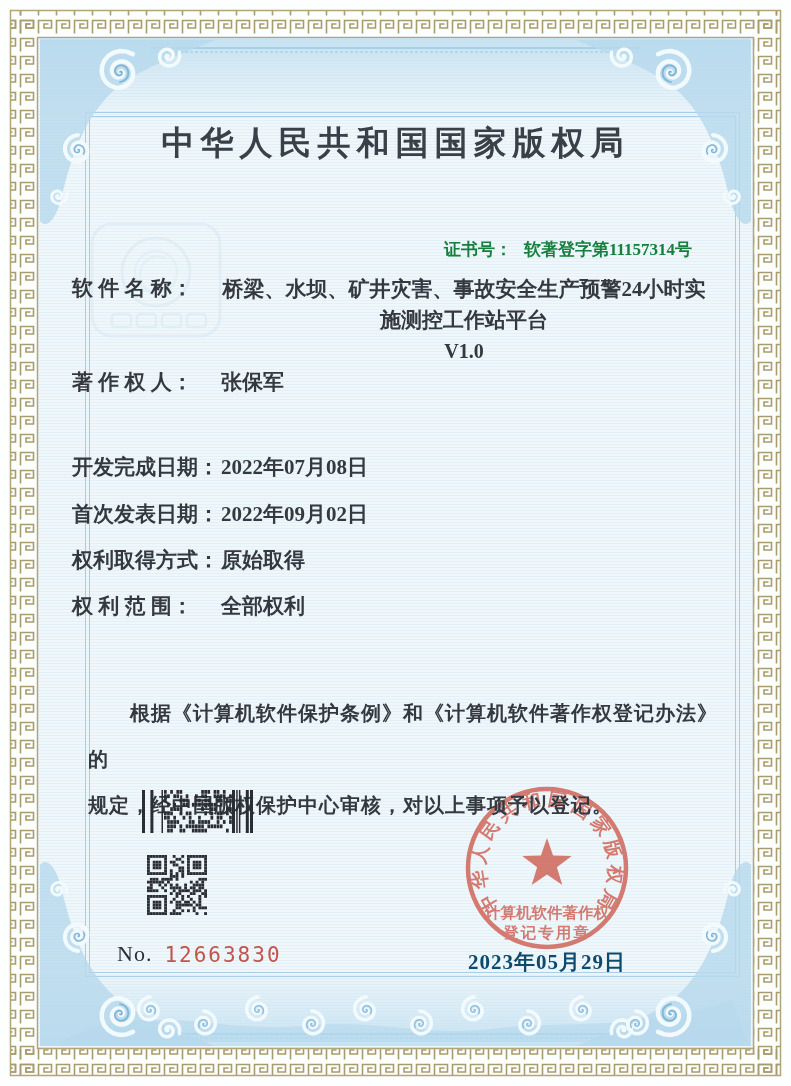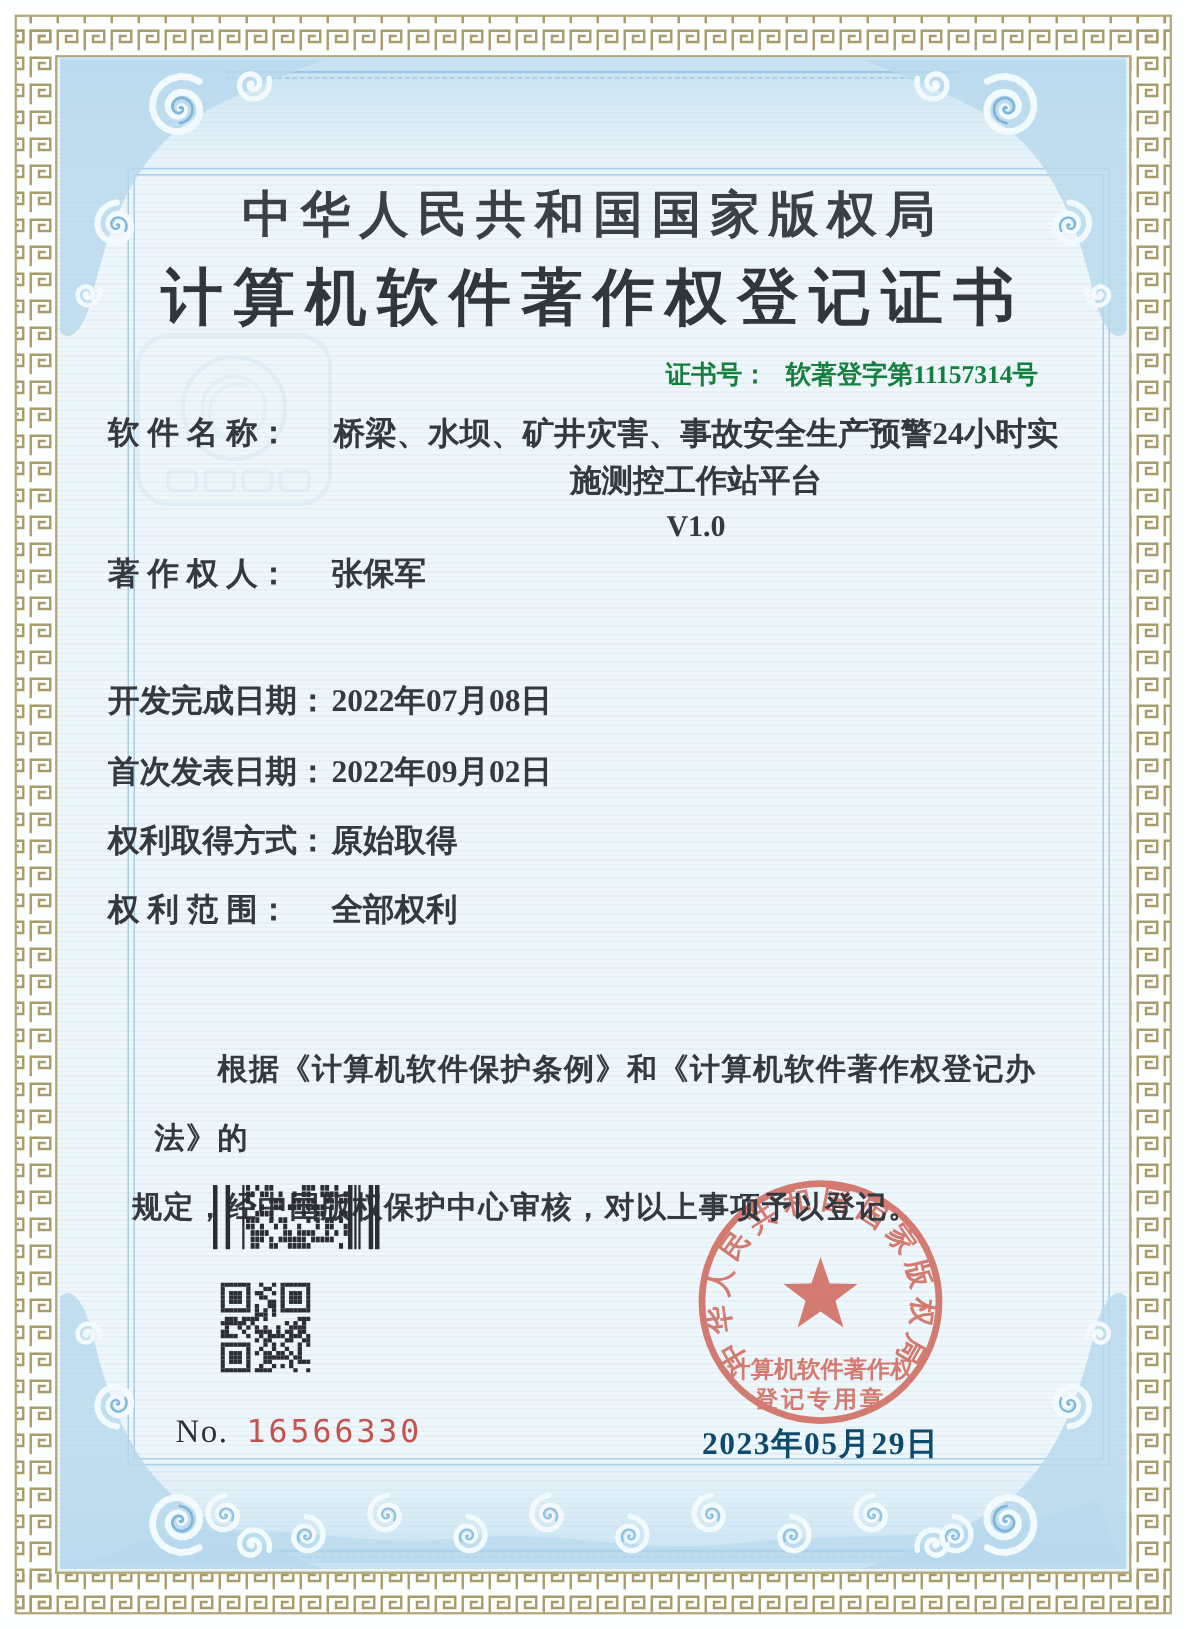--- a/index.html
+++ b/index.html
@@ -15,25 +15,25 @@
               font-size:41px;font-weight:bold;letter-spacing:7px;color:#30363c;}
   .cert-no{position:absolute;top:238px;right:99px;font-size:17px;font-weight:bold;color:#15803d;}
   .cert-no .lbl{margin-right:12px;}
   .row{position:absolute;left:72px;font-size:21px;font-weight:bold;color:#343940;white-space:nowrap;text-align:center;}
   .row .val{position:absolute;left:149px;top:0;white-space:nowrap;}
   .row .val-block{position:absolute;left:142px;top:0;width:500px;white-space:normal;}
   .val-block .ln{line-height:31px;}
   .val-block .ln.latin{font-size:20px;}
   .statement{position:absolute;left:88px;top:690px;width:634px;font-size:20px;
              font-weight:bold;color:#343940;letter-spacing:1px;}
-  .statement .s1{text-indent:42px;line-height:46px;margin-left:15px;}
+  .statement .s1{text-indent:42px;line-height:46px;}
   .statement .s2{line-height:46px;}
   .barcode{position:absolute;left:142px;top:790px;width:113px;height:43px;}
   .qrcode{position:absolute;left:147px;top:855px;width:60px;height:60px;}
-  .serial{position:absolute;left:117px;top:941px;display:flex;align-items:center;}
+  .serial{position:absolute;left:117px;top:941px;display:flex;align-items:flex-end;}
   .serial .no{font-size:22px;color:#2c3136;letter-spacing:1px;}
   .serial .digits{margin-left:12px;font-family:"DejaVu Sans Mono",monospace;font-size:21px;
                   color:#c2544c;letter-spacing:2px;}
   .issue-date{position:absolute;left:468px;top:948px;font-size:21px;font-weight:bold;
               color:#0c4a6e;letter-spacing:1px;}
 </style>
 </head>
 <body>
 
 <div class="cert">
@@ -133,21 +133,20 @@
         <textPath href="#sealArc" startOffset="50%" text-anchor="middle">中华人民共和国国家版权局</textPath>
       </text>
       <polygon fill="#d06a5e" points="547,838 553.1,855.6 571.7,856 556.9,867.2 562.3,885 547,874.4 531.7,885 537.1,867.2 522.3,856 540.9,855.6"></polygon>
       <text x="547" y="918" text-anchor="middle" font-size="15.5" fill="#d06a5e" font-weight="bold">计算机软件著作权</text>
       <text x="547" y="938" text-anchor="middle" font-size="15.5" fill="#d06a5e" font-weight="bold" letter-spacing="2">登记专用章</text>
     </g>
   </svg>
 
   <div class="content">
     <div class="authority">中华人民共和国国家版权局</div>
-    <div class="cert-title">计算机软件著作权登记证书</div>
     <div class="cert-no">
       <span class="lbl">证书号：</span><span>软著登字第11157314号</span>
     </div>
 
     <div class="row" style="top:274px;">
       <span>软 件 名 称：</span>
       <div class="val-block">
         <div class="ln">桥梁、水坝、矿井灾害、事故安全生产预警24小时实</div>
         <div class="ln">施测控工作站平台</div>
         <div class="ln latin">V1.0</div>
@@ -526,17 +525,17 @@
         <rect x="24" y="60" width="3" height="3" fill="#2a2e33"></rect>
         <rect x="27" y="60" width="3" height="3" fill="#2a2e33"></rect>
         <rect x="30" y="60" width="3" height="3" fill="#2a2e33"></rect>
         <rect x="33" y="60" width="3" height="3" fill="#2a2e33"></rect>
         <rect x="51" y="60" width="3" height="3" fill="#2a2e33"></rect>
         <rect x="60" y="60" width="3" height="3" fill="#2a2e33"></rect>
       </svg>
 
     <div class="serial">
       <span class="no">No.</span>
-      <span class="digits">16566330</span>
+      <span class="digits">12663830</span>
     </div>
     <div class="issue-date">2023年05月29日</div>
   </div>
 </div>
 
 </body></html>

